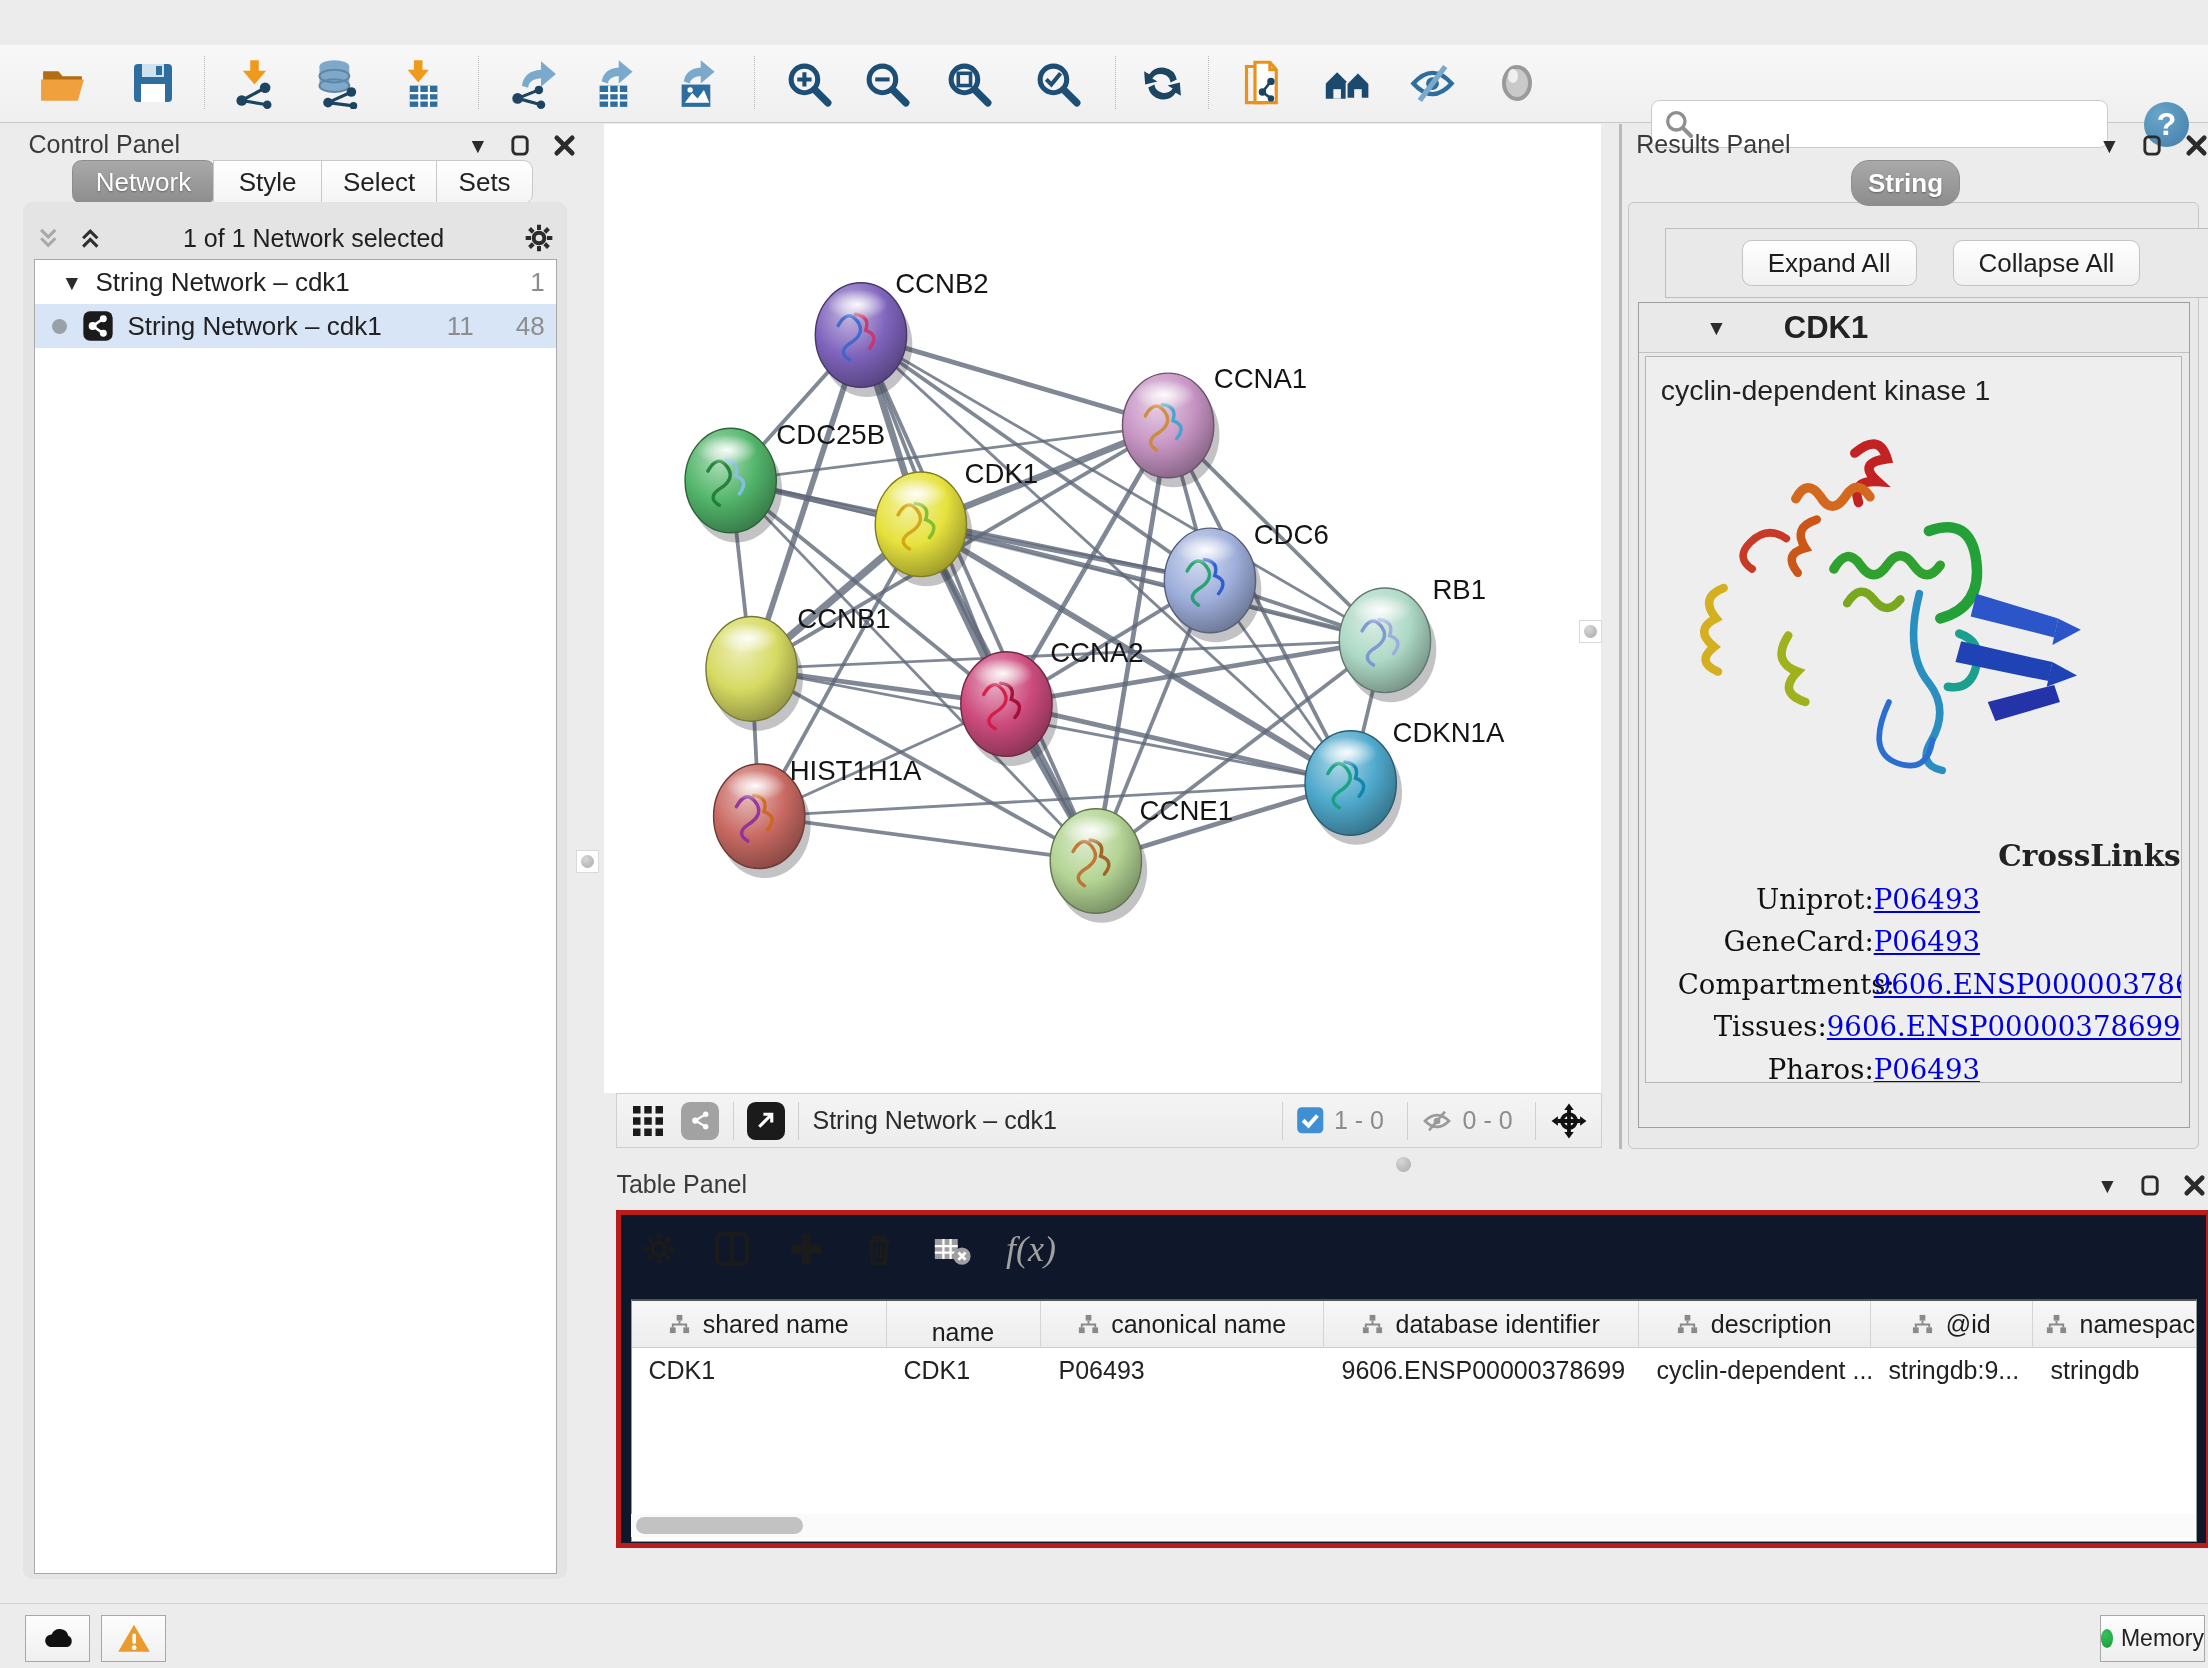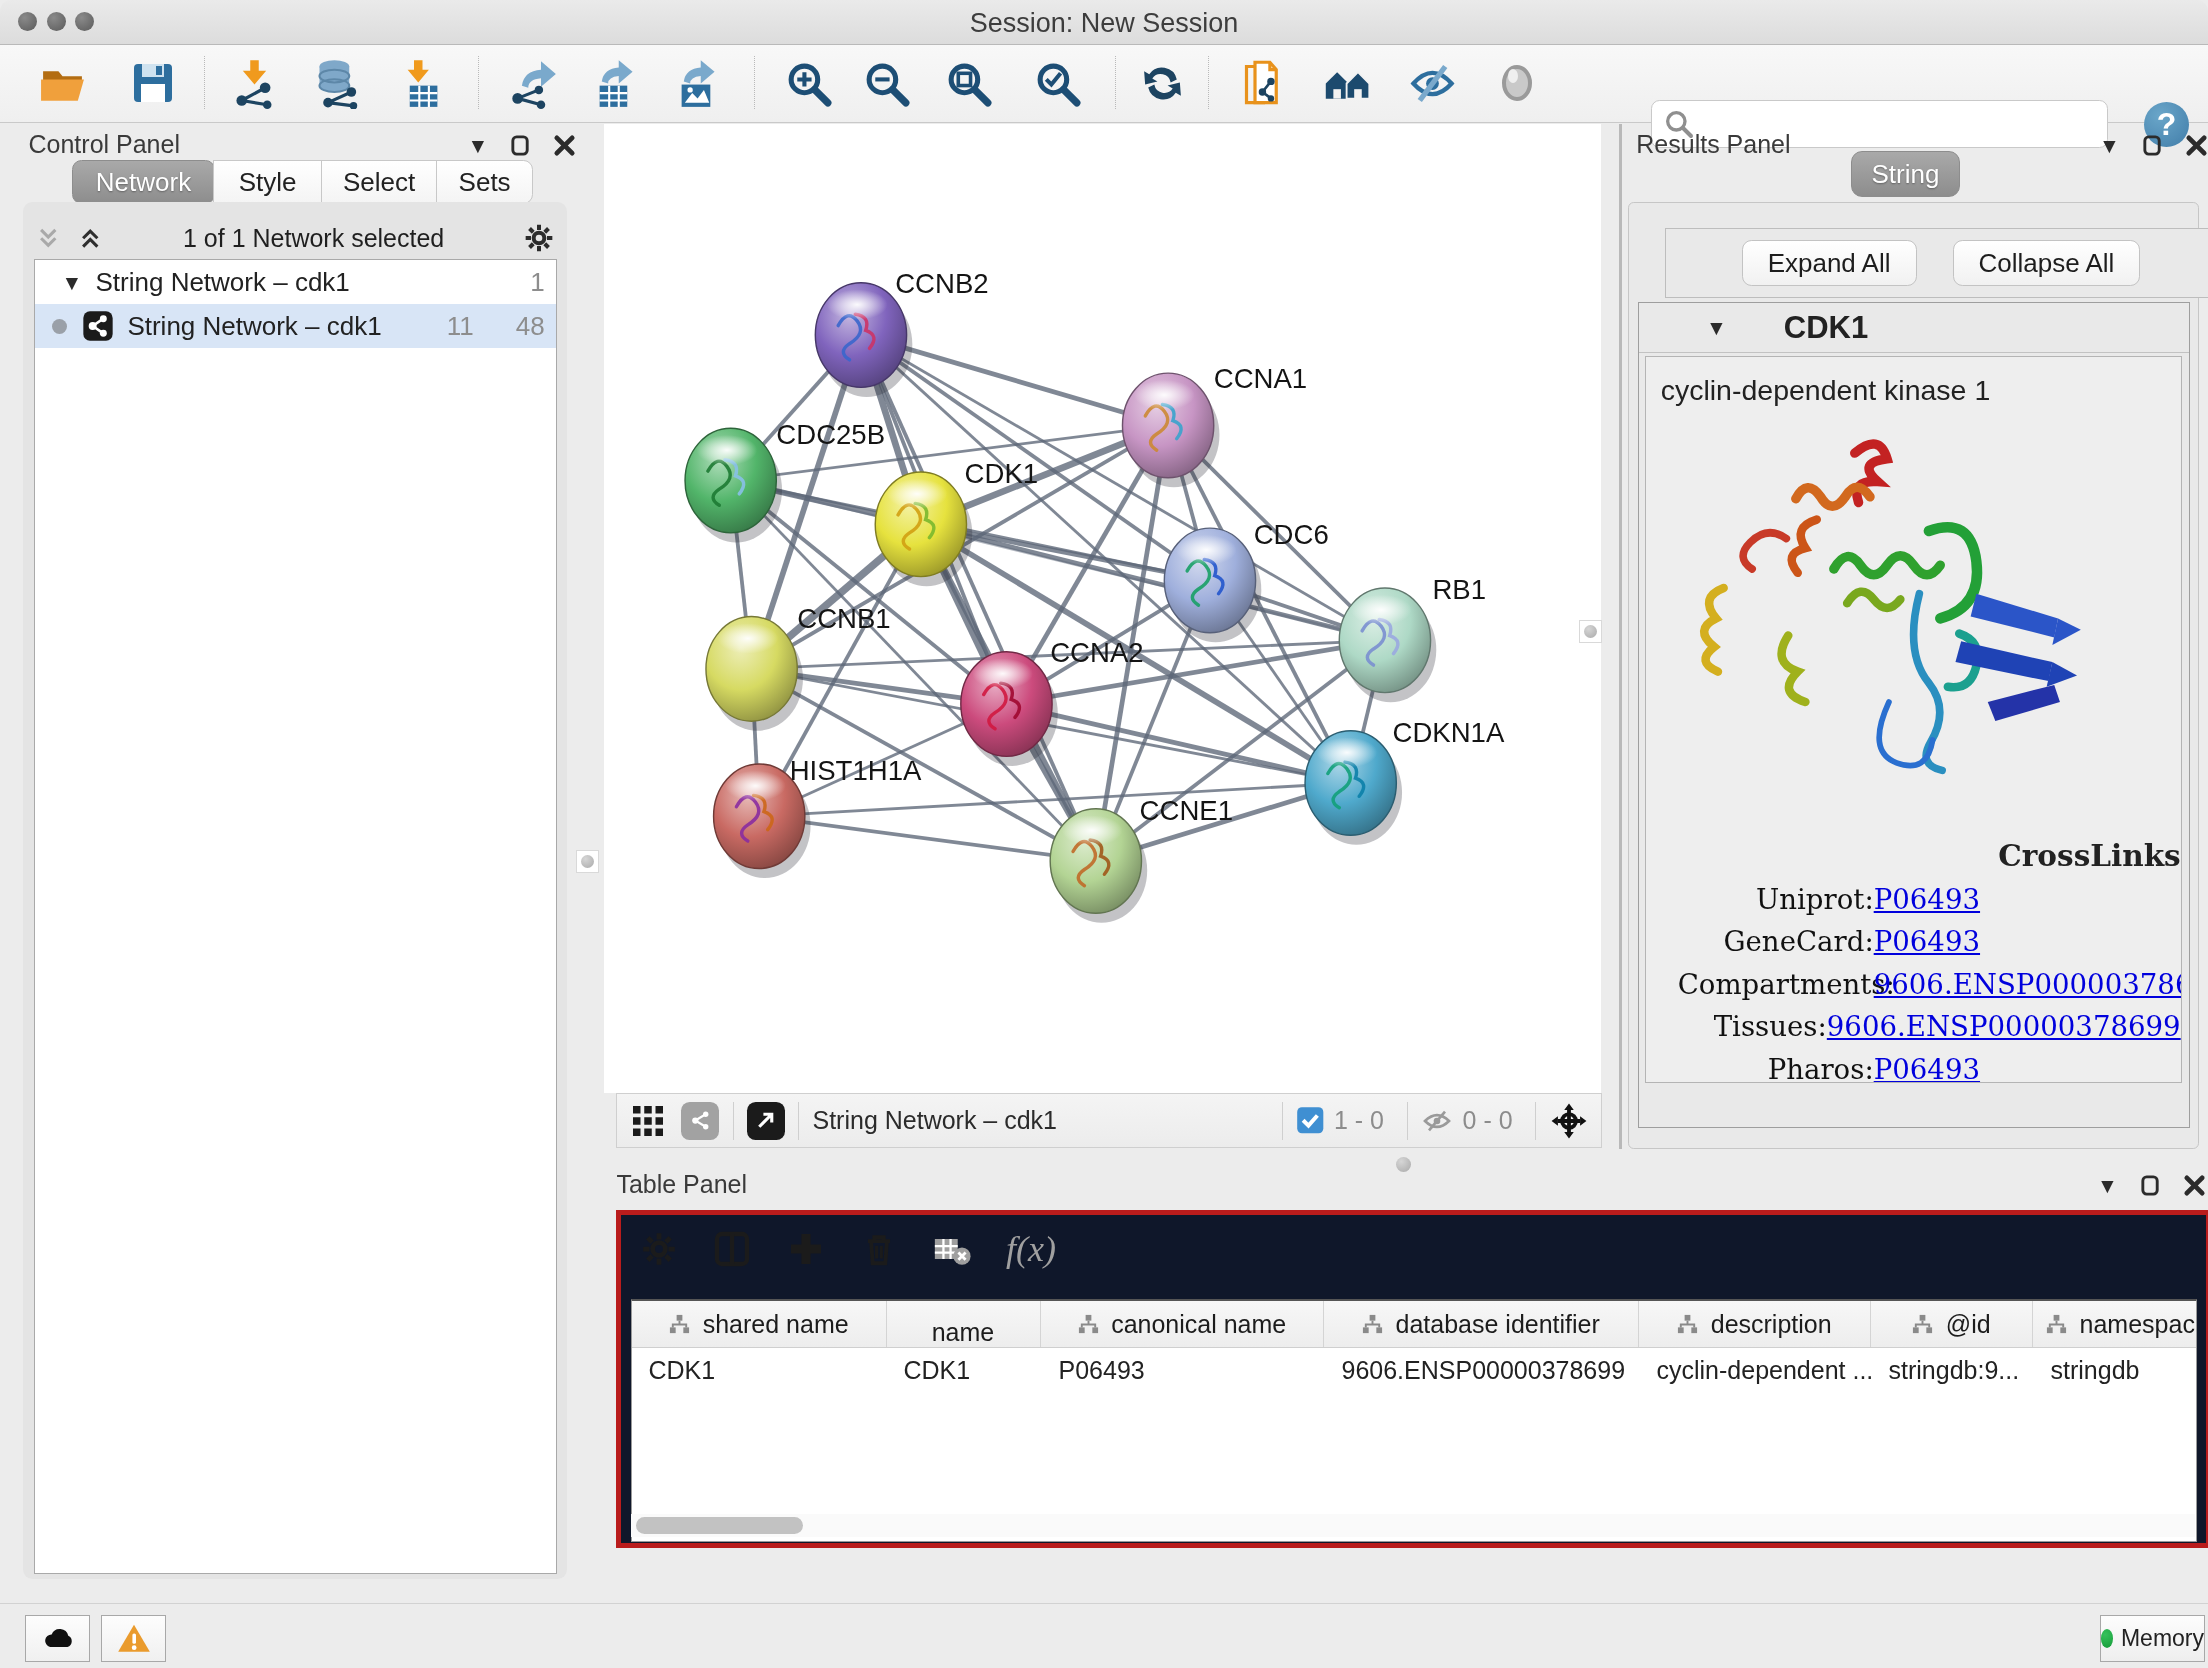--- a/index.html
+++ b/index.html
@@ -59,21 +59,21 @@
   .nb-div{width:0;height:38px;border-left:1px solid #cfcfcf;margin:0 13.3px;}
   .badge{width:38px;height:38px;border-radius:8.6px;display:flex;align-items:center;justify-content:center;}
   .splitter-grip{position:absolute;width:21px;height:21px;background:#fff;border:1px solid #d9d9d9;
     display:flex;align-items:center;justify-content:center;}
   .grip-dot{width:13.3px;height:13.3px;border-radius:50%;
     background:radial-gradient(circle at 35% 30%,#d6d6d6,#a9a9a9);}
 
   
   .rp-outer{position:absolute;left:1628px;top:202px;width:569px;height:945px;
     background:#e9e9e9;border:1px solid #c6c6c6;border-radius:5.7px;}
-  .rp-tab{position:absolute;left:1851px;top:151px;width:107px;height:44px;z-index:3;border-radius:11px;}
+  .rp-tab{position:absolute;left:1851px;top:160px;width:107px;height:44px;z-index:3;border-radius:18px;font-weight:bold;}
   .rp-btnbox{position:absolute;left:1638px;top:228px;width:550px;height:68px;
     background:#e9e9e9;border:1px solid #bdbdbd;display:flex;align-items:center;
     justify-content:center;gap:36px;margin-left:27px;}
   .btn-white{background:linear-gradient(#ffffff,#f1f1f1);border:1px solid #c3c3c3;
     border-radius:9.5px;font-size:26px;color:#1d1d1d;padding:6.7px 25px;cursor:pointer;}
   .rp-content{position:absolute;left:1638px;top:302px;width:550px;height:824px;
     background:#e9e9e9;border:1px solid #9e9e9e;}
   .rp-gene-row{height:49px;display:flex;align-items:center;border-bottom:1px solid #c2c2c2;}
   .rp-inner{position:absolute;left:5.7px;top:53px;width:535px;height:725px;
     background:#eee;border:1px solid #b4b4b4;overflow:hidden;}
@@ -113,26 +113,20 @@
 
   svg{display:block;}
   .icon-x line{stroke:#2b2b2b;stroke-width:5;stroke-linecap:round;}
   .tri{color:#2b2b2b;font-size:21px;line-height:1;}
 </style>
 </head>
 <body>
 
 <div class="app">
 
-  <div class="titlebar">
-    <div class="tl" style="left:18px"></div>
-    <div class="tl" style="left:47px"></div>
-    <div class="tl" style="left:75px"></div>
-    <div class="win-title">Session: New Session</div>
-  </div>
 
   <div class="toolbar">
     <div class="tbtn" style="left:32px">
       <svg width="49" height="49" viewBox="0 0 48 48">
         <path d="M5 12 h15 l4 5 h19 v6 h-38 z" fill="#b36d12"></path>
         <path d="M3 20 h42 l-6 21 h-36 z" fill="#f0a03c"></path>
       </svg>
     </div>
     <div class="tbtn" style="left:122px">
       <svg width="48" height="48" viewBox="0 0 48 48">

